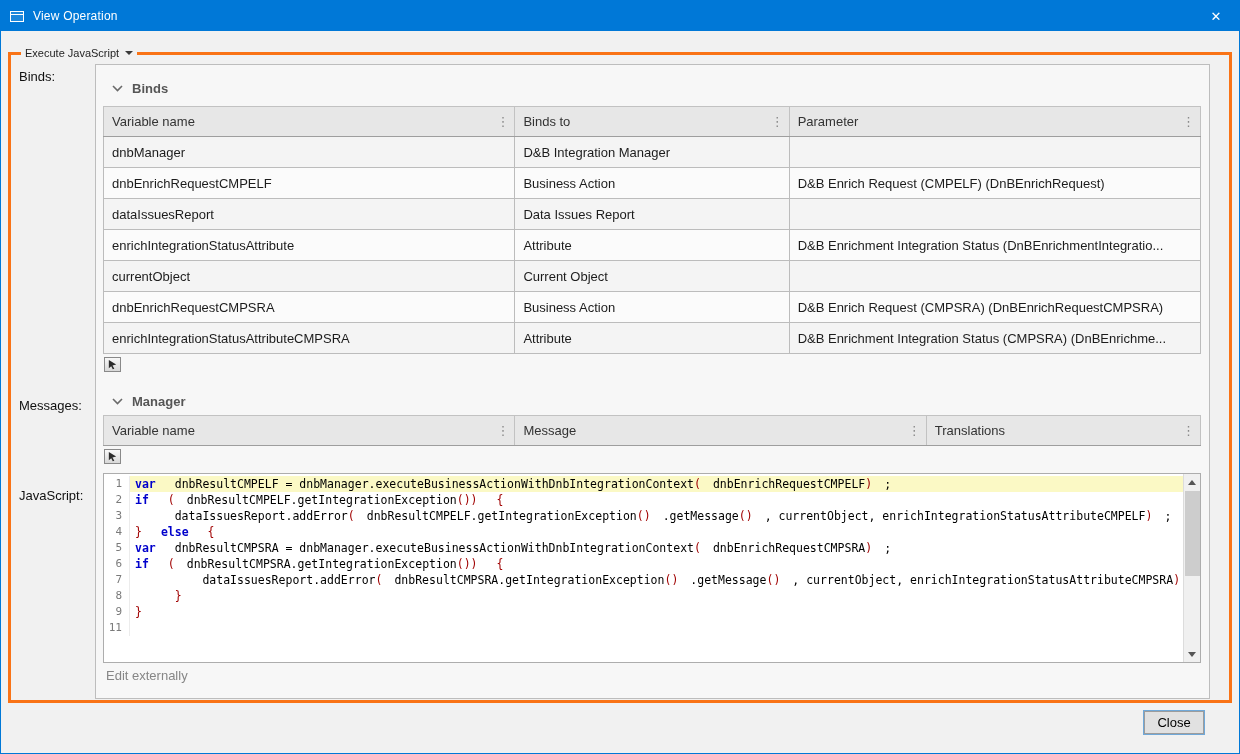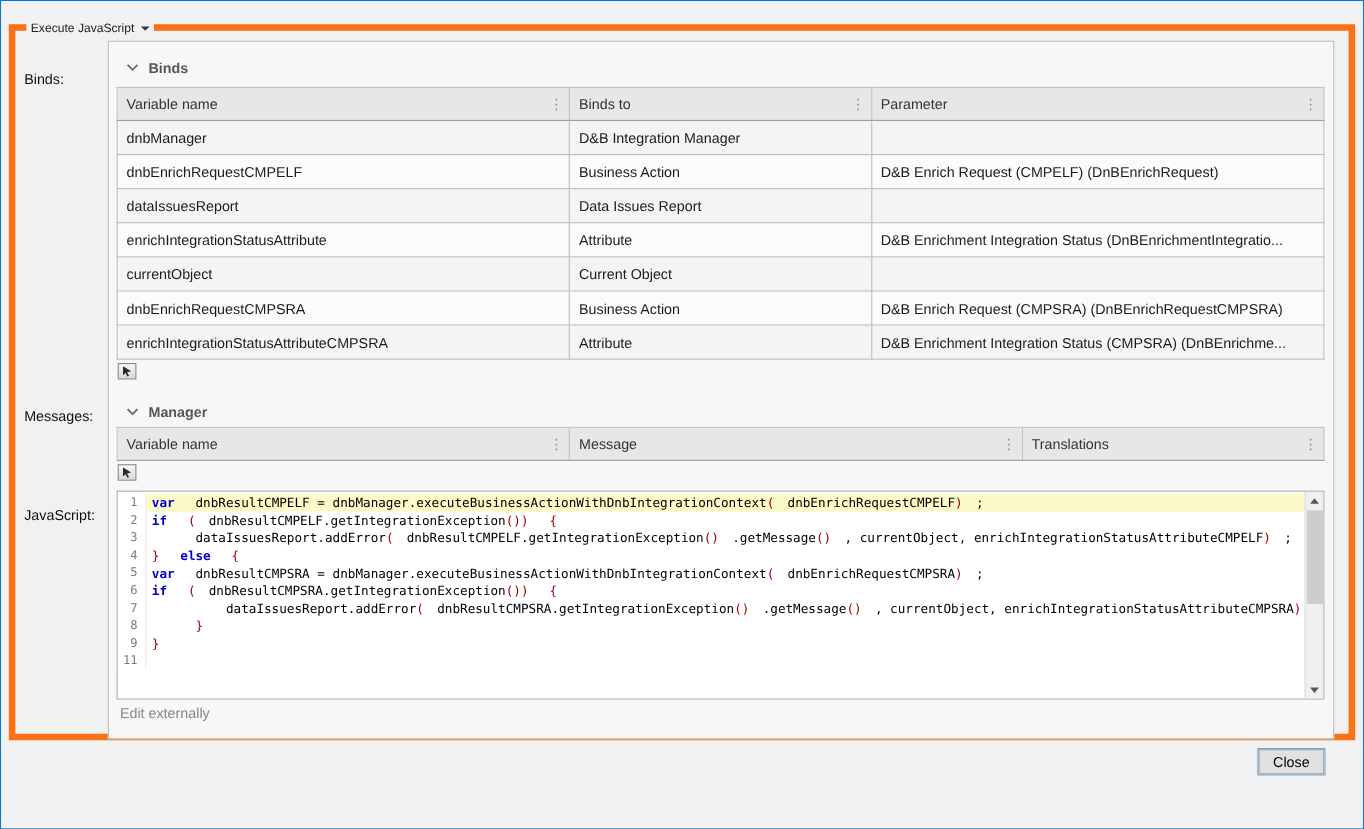--- a/index.html
+++ b/index.html
@@ -28,34 +28,34 @@
   .close-box{
     margin-left:auto; width:46px; height:30px; display:flex;
     align-items:center; justify-content:center; font-size:13px; cursor:default;
   }
 
   
   .dlg-body{ position:relative; flex:1; background:#f1f1f1; }
 
   .groupbox{
     position:absolute; left:7px; top:21px; width:1224px; height:651px;
-    border:6px solid #f97316;
+    border:3px solid #f97316;
   }
   .gb-label{
     position:absolute; top:-8px; left:10px; background:#f1f1f1;
     padding:0 4px; font-size:11px; color:#1f1f1f; display:flex; align-items:center;
   }
   .gb-arrow{
     display:inline-block; width:0; height:0; margin-left:6px;
     border-left:4px solid transparent; border-right:4px solid transparent;
     border-top:4px solid #3a3a3a;
   }
 
   .side-label{ position:absolute; left:8px; font-size:13px; color:#101010; }
-  .lbl-binds{ top:36px; }
+  .lbl-binds{ top:14px; }
   .lbl-messages{ top:343px; }
   .lbl-javascript{ top:433px; }
 
   .panel{
     position:absolute; left:84px; top:9px; width:1115px; height:635px;
     border:1px solid #bdbdbd; background:#f7f7f7;
     padding:6px 8px 2px 7px; overflow:hidden;
   }
 
   .section-head{
@@ -135,20 +135,27 @@
     width:60px; height:23px; background:#e1e1e1; border:1px solid #9c9c9c;
     font-family:"Liberation Sans","DejaVu Sans",sans-serif; font-size:13px; color:#000;
     cursor:default;
   }
 </style>
 </head>
 <body>
 
 <div class="window">
 
+  <div class="titlebar">
+    <span class="app-icon"></span>
+    <span class="title">View Operation</span>
+    <div class="close-box">
+      <span>✕</span>
+    </div>
+  </div>
 
   <div class="dlg-body">
 
     <div class="groupbox">
 
       <div class="gb-label">
         <span>Execute JavaScript</span>
         <span class="gb-arrow"></span>
       </div>
 

